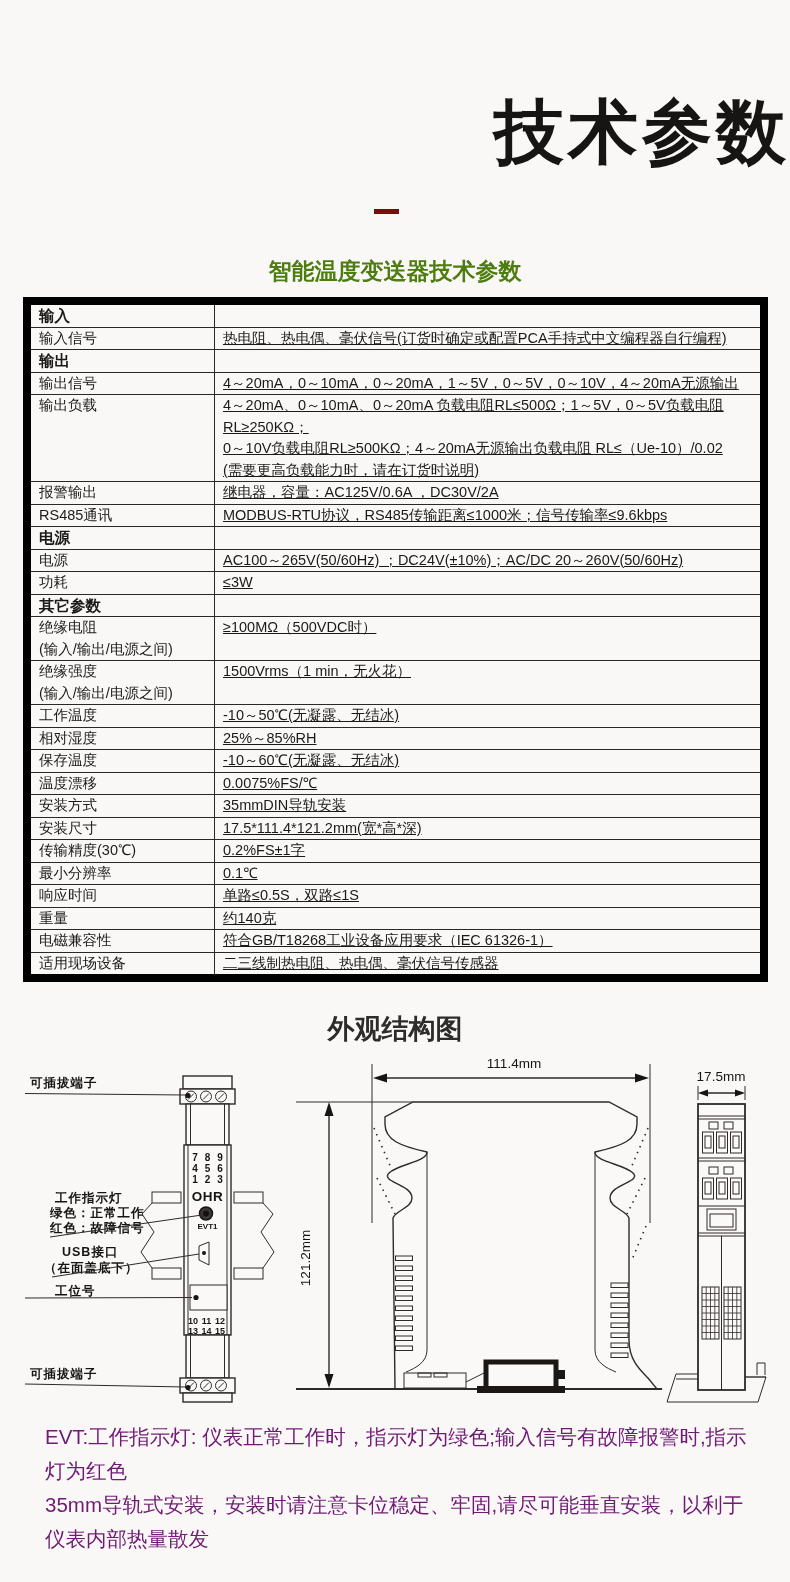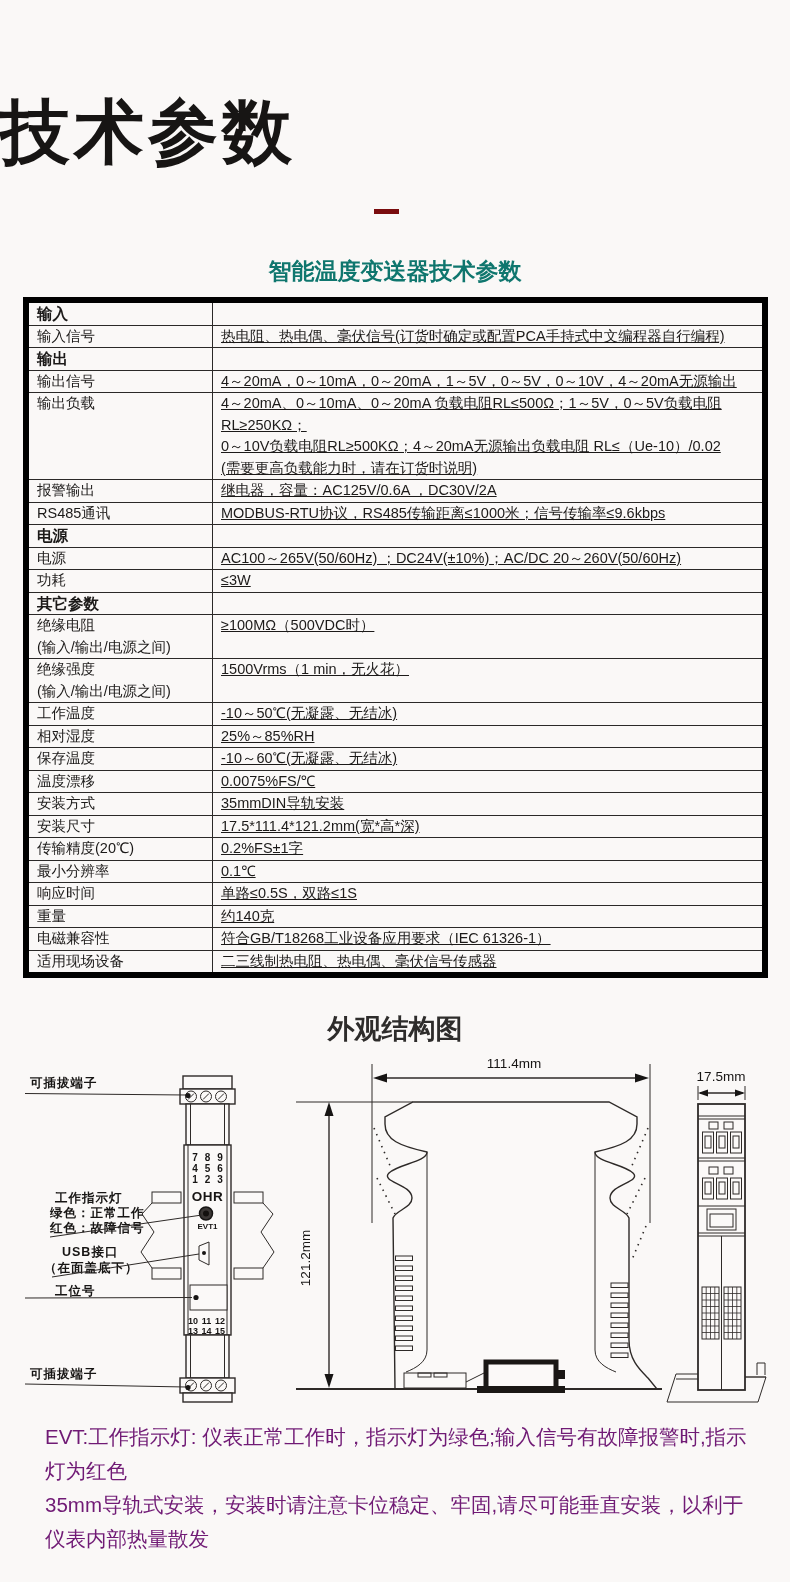--- a/index.html
+++ b/index.html
@@ -1,26 +1,26 @@
 <!DOCTYPE html>
 <html><head>
 <meta charset="utf-8">
 <style>
   html,body{margin:0;padding:0;}
   body{background:#faf8f7;font-family:"Liberation Sans", sans-serif;color:#1c1a19;}
   .page{position:relative;width:790px;height:1582px;background:#faf8f7;overflow:hidden;}
 
-  .main-title{position:absolute;top:86px;left:0;width:790px;text-align:left;
+  .main-title{position:absolute;top:86px;left:0;width:790px;text-align:right;
     font-size:70px;font-weight:900;letter-spacing:4px;color:#171514;}
   .title-dash{position:absolute;top:209px;left:374px;width:25px;height:5px;background:#7a0c0e;}
   .subtitle{position:absolute;top:256px;left:0;width:790px;text-align:center;
-    font-size:23px;font-weight:600;color:#0f766e;}
+    font-size:23px;font-weight:600;color:#4d7c0f;}
 
   table.spec{position:absolute;top:297px;left:23px;width:745px;border-collapse:collapse;
-    border:6px solid #000000;background:transparent;table-layout:fixed;}
+    border:8px solid #000000;background:transparent;table-layout:fixed;}
   table.spec td{border:1px solid #2b2928;vertical-align:top;padding:0 8px;
     font-size:14.5px;line-height:21.5px;white-space:pre-line;color:#1c1a19;}
   td.lbl{width:167px;padding-left:10px;font-weight:500;}
   td.val{padding-left:12px;text-decoration:underline;}
   tr.hdr td.lbl{font-weight:bold;font-size:15.5px;}
 
   .section-title{position:absolute;top:983px;left:0;width:790px;text-align:center;
     font-size:27px;font-weight:600;color:#2e2c2b;margin-top:28px;}
 
   .diagram-svg{position:absolute;top:1040px;left:0;}
@@ -128,21 +128,21 @@
         </tr>
     <tr>
           <td class="lbl">安装方式</td>
           <td class="val">35mmDIN导轨安装</td>
         </tr>
     <tr>
           <td class="lbl">安装尺寸</td>
           <td class="val">17.5*111.4*121.2mm(宽*高*深)</td>
         </tr>
     <tr>
-          <td class="lbl">传输精度(20℃)</td>
+          <td class="lbl">传输精度(30℃)</td>
           <td class="val">0.2%FS±1字</td>
         </tr>
     <tr>
           <td class="lbl">最小分辨率</td>
           <td class="val">0.1℃</td>
         </tr>
     <tr>
           <td class="lbl">响应时间</td>
           <td class="val">单路≤0.5S，双路≤1S</td>
         </tr>

